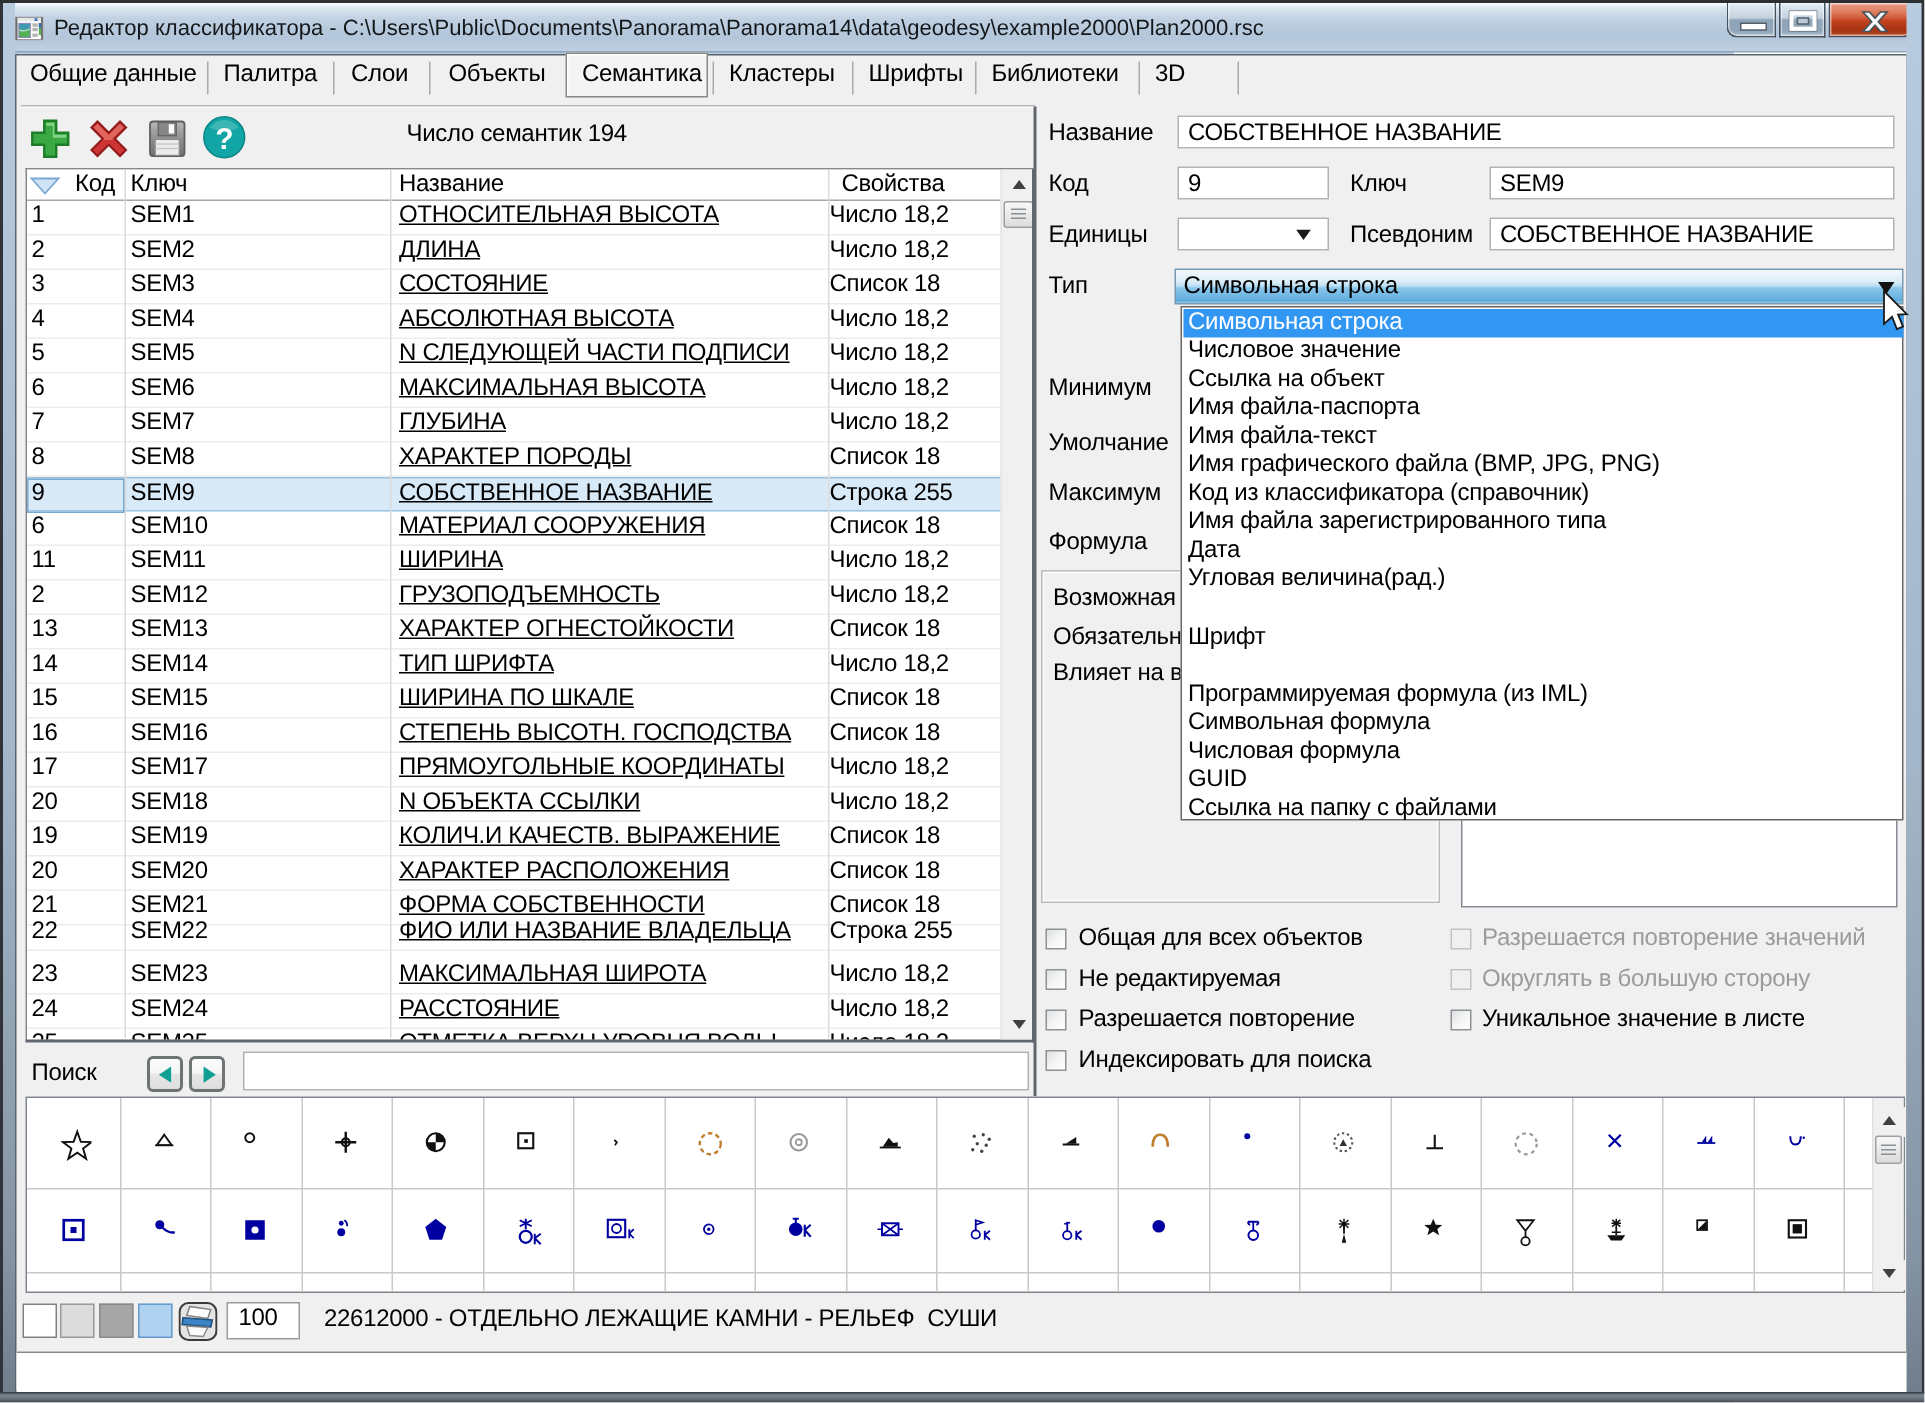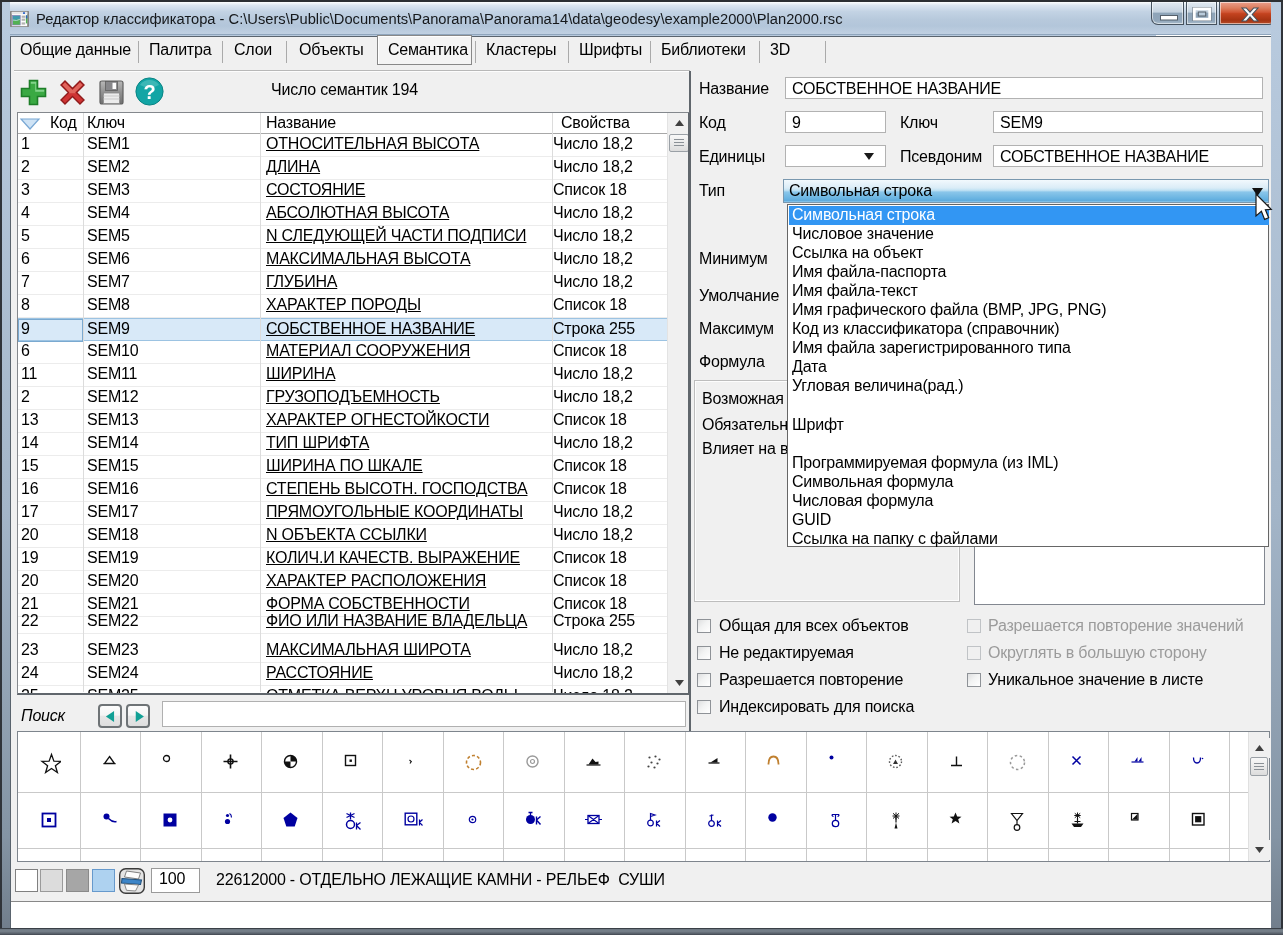--- a/index.html
+++ b/index.html
@@ -382,21 +382,21 @@
 <div class="cblabel" style="left:719px;top:671px">Разрешается повторение</div>
 <div class="cb" style="left:697px;top:700px"></div>
 <div class="cblabel" style="left:719px;top:698px">Индексировать для поиска</div>
 <div class="cb cbd" style="left:967px;top:619px"></div>
 <div class="cblabel gray" style="left:988px;top:617px">Разрешается повторение значений</div>
 <div class="cb cbd" style="left:967px;top:646px"></div>
 <div class="cblabel gray" style="left:988px;top:644px">Округлять в большую сторону</div>
 <div class="cb" style="left:967px;top:673px"></div>
 <div class="cblabel" style="left:988px;top:671px">Уникальное значение в листе</div>
 
-  <div class="abs" style="left:21px; top:707px;font-style:italic;">Поиск</div>
+  <div class="abs" style="left:21px; top:707px;">Поиск</div>
 <div class="abs" style="left:98px;top:704px;width:24px;height:24px;border:2px solid #6e7376;border-radius:4px;background:linear-gradient(#fcfcfc 0%,#f5f5f5 45%,#e6e6e6 52%,#dedede 100%);"><svg width="20" height="20" viewBox="0 0 22 22">
         <path d="M15.5 5.5 L6.5 11.5 L15.5 17.5 Z" fill="#12a095"></path>
       </svg></div>
 <div class="abs" style="left:126px;top:704px;width:24px;height:24px;border:2px solid #6e7376;border-radius:4px;background:linear-gradient(#fcfcfc 0%,#f5f5f5 45%,#e6e6e6 52%,#dedede 100%);"><svg width="20" height="20" viewBox="0 0 22 22">
         <path d="M8.5 5.5 L17.5 11.5 L8.5 17.5 Z" fill="#12a095"></path>
       </svg></div>
   <div class="abs" id="searchfield" style="left:162px; top:701px; width:524px; height:26px; background:#fff; border:1px solid #b0b0b0;"></div>
 
 <div class="abs" id="ddl">
 <div class="ddi" id="ddsel" style="top:1.00px">Символьная строка</div>

